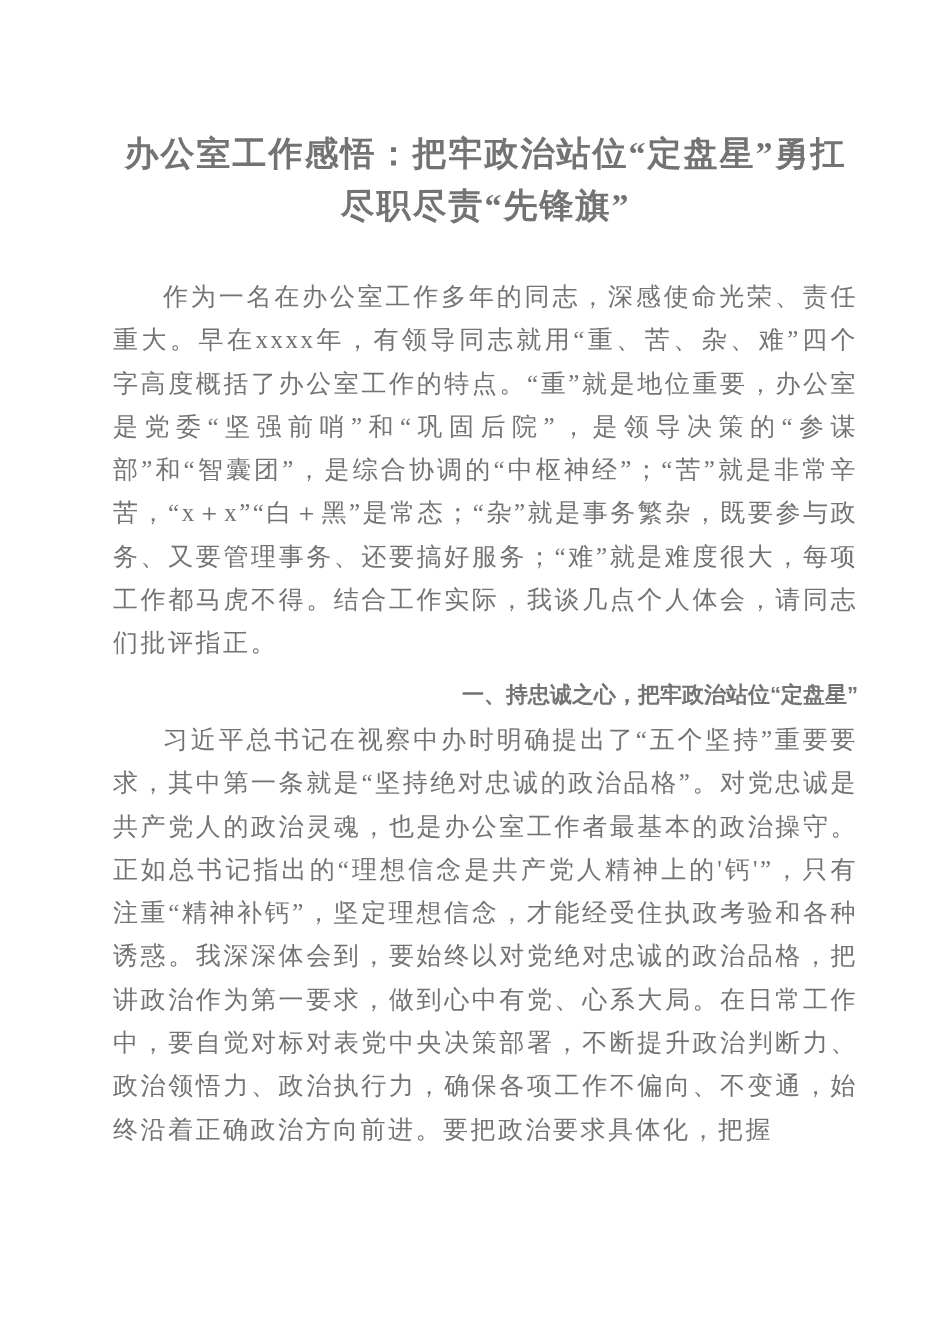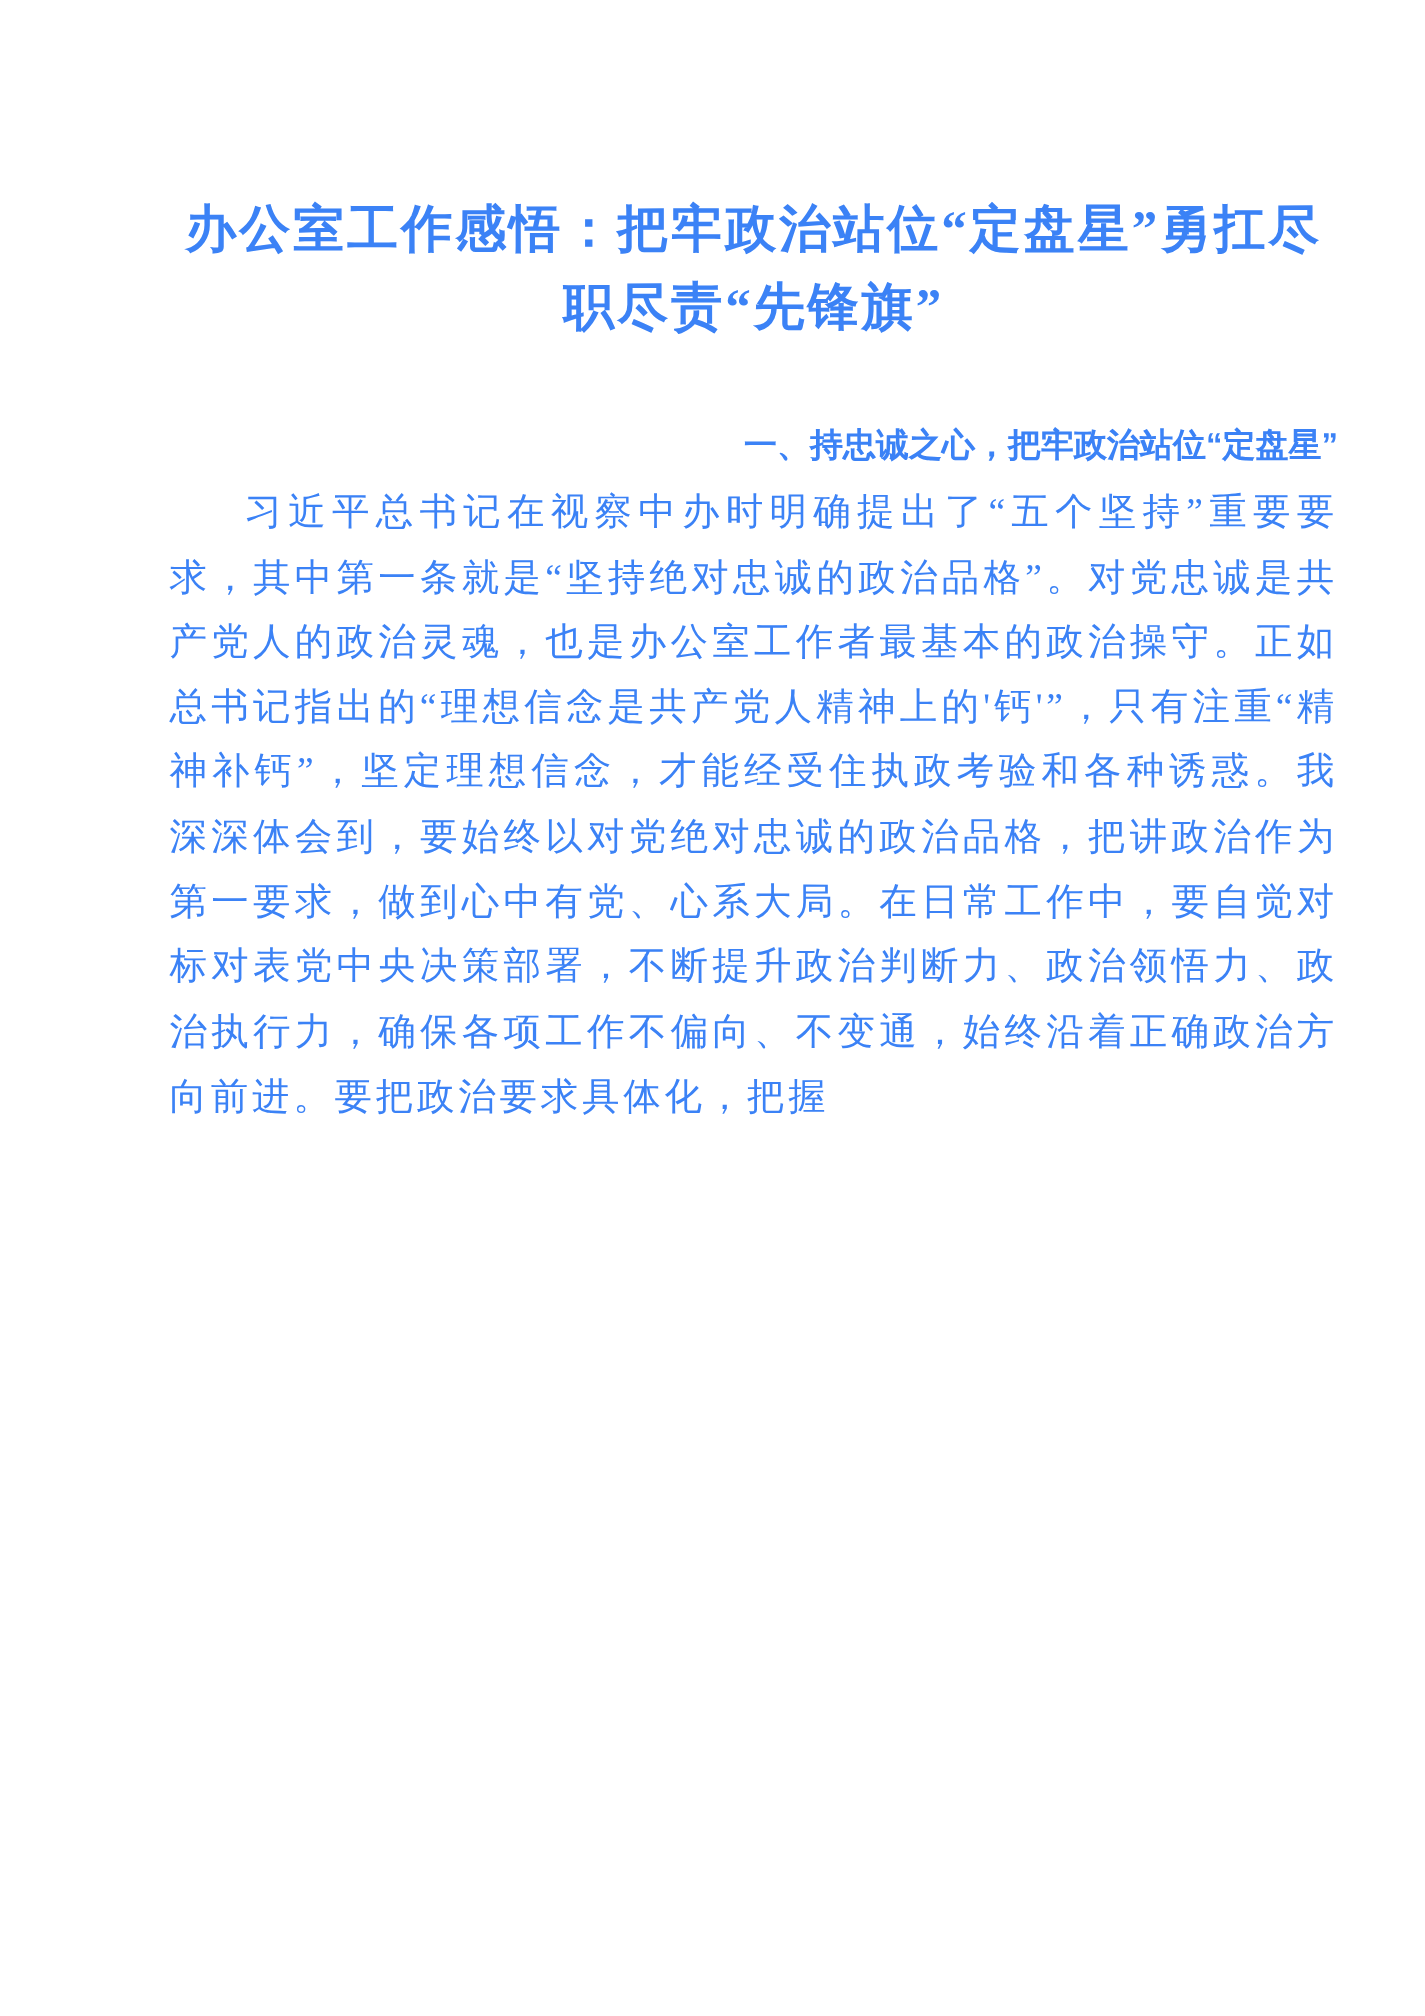--- a/index.html
+++ b/index.html
@@ -7,23 +7,23 @@
     padding: 0;
     background: #ffffff;
   }
   .page {
     position: relative;
     width: 950px;
     height: 1344px;
     margin: 0 auto;
     background: #ffffff;
     box-sizing: border-box;
-    padding: 128px 58px 0 113px;
+    padding: 128px 92px 0 113px;
     overflow: hidden;
-    color: #3b82f6;
+    color: #737373;
     font-family: "Liberation Serif", "DejaVu Serif", serif;
   }
   .doc-title {
     margin: 0 0 43px 0;
     font-size: 34px;
     line-height: 52px;
     font-weight: bold;
     text-align: center;
     letter-spacing: 2px;
     font-family: "Liberation Serif", "DejaVu Serif", serif;
@@ -47,17 +47,18 @@
     text-align: right;
     font-family: "Liberation Sans", "DejaVu Sans", sans-serif;
   }
 </style>
 </head>
 <body>
 
 <div class="page">
   <h1 class="doc-title">办公室工作感悟：把牢政治站位“定盘星”勇扛尽职尽责“先锋旗”</h1>
 
+  <p class="body-para">作为一名在办公室工作多年的同志，深感使命光荣、责任重大。早在xxxx年，有领导同志就用“重、苦、杂、难”四个字高度概括了办公室工作的特点。“重”就是地位重要，办公室是党委“坚强前哨”和“巩固后院”，是领导决策的“参谋部”和“智囊团”，是综合协调的“中枢神经”；“苦”就是非常辛苦，“x＋x”“白＋黑”是常态；“杂”就是事务繁杂，既要参与政务、又要管理事务、还要搞好服务；“难”就是难度很大，每项工作都马虎不得。结合工作实际，我谈几点个人体会，请同志们批评指正。</p>
 
   <h2 class="section-heading">一、持忠诚之心，把牢政治站位“定盘星”</h2>
 
   <p class="body-para">习近平总书记在视察中办时明确提出了“五个坚持”重要要求，其中第一条就是“坚持绝对忠诚的政治品格”。对党忠诚是共产党人的政治灵魂，也是办公室工作者最基本的政治操守。正如总书记指出的“理想信念是共产党人精神上的'钙'”，只有注重“精神补钙”，坚定理想信念，才能经受住执政考验和各种诱惑。我深深体会到，要始终以对党绝对忠诚的政治品格，把讲政治作为第一要求，做到心中有党、心系大局。在日常工作中，要自觉对标对表党中央决策部署，不断提升政治判断力、政治领悟力、政治执行力，确保各项工作不偏向、不变通，始终沿着正确政治方向前进。要把政治要求具体化，把握</p>
 </div>
 
 </body></html>

